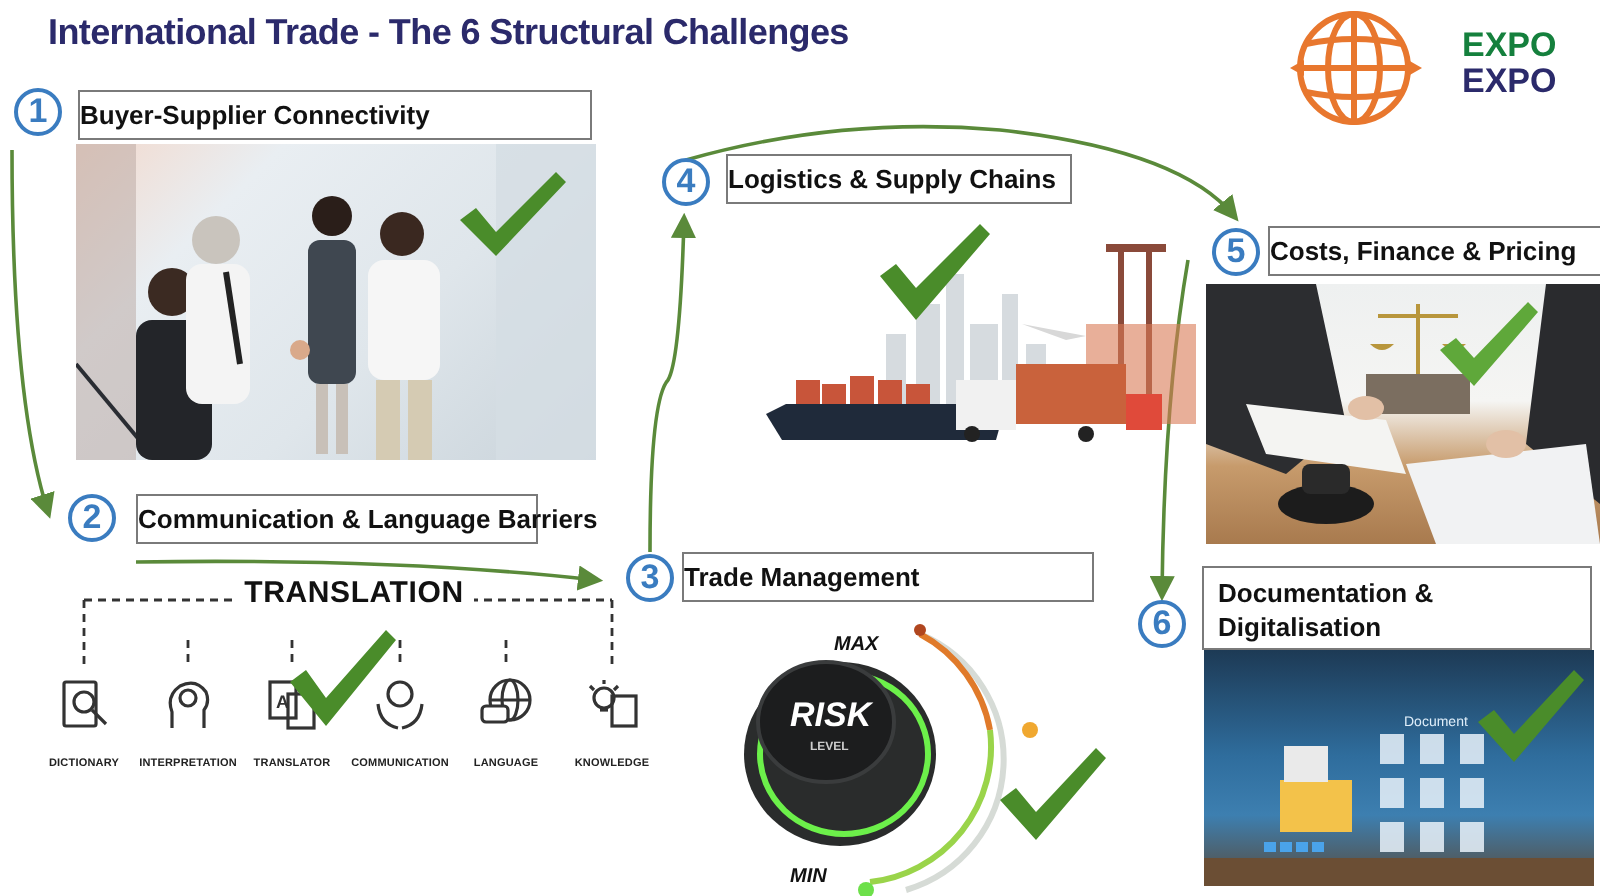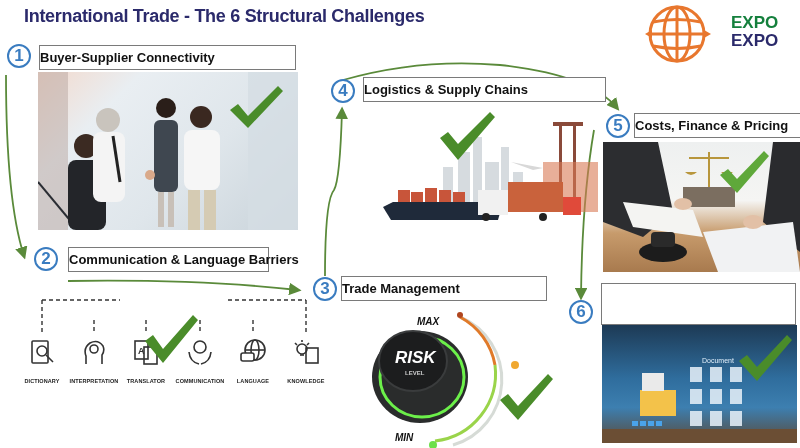--- a/index.html
+++ b/index.html
@@ -130,20 +130,21 @@
       <line x1="20" y1="12" x2="98" y2="12"></line>
       <line x1="206" y1="12" x2="284" y2="12"></line>
       <line x1="20" y1="12" x2="20" y2="45"></line>
       <line x1="72" y1="32" x2="72" y2="45"></line>
       <line x1="124" y1="32" x2="124" y2="45"></line>
       <line x1="178" y1="32" x2="178" y2="45"></line>
       <line x1="231" y1="32" x2="231" y2="45"></line>
       <line x1="284" y1="12" x2="284" y2="45"></line>
     </g>
   </svg>
+  <div class="trans-title"><span>TRANSLATION</span></div>
 
   <div class="trans-item" style="left:-10px;">
     <svg class="ico" viewBox="0 0 28 28">
       <g fill="none" stroke="#333" stroke-width="1.6">
           <rect x="4" y="3" width="16" height="22" rx="1"></rect>
           <circle cx="14" cy="13" r="5"></circle>
           <line x1="18" y1="17" x2="25" y2="24"></line>
         </g>
     </svg>
     <div class="cap">DICTIONARY</div>
@@ -223,21 +224,21 @@
     <text x="40" y="70" font-family="Liberation Sans, sans-serif" font-weight="bold" font-size="6" fill="#ccc">LEVEL</text>
     <text x="52" y="20" font-family="Liberation Sans, sans-serif" font-weight="bold" font-style="italic" font-size="10" fill="#111">MAX</text>
     <text x="30" y="136" font-family="Liberation Sans, sans-serif" font-weight="bold" font-style="italic" font-size="10" fill="#111">MIN</text>
   </svg>
 </div>
 <svg class="check" style="left:498px;top:372px;" width="56" height="50" viewBox="0 0 56 50">
   <path d="M2 28 L10 22 L20 34 L50 2 L55 7 L20 48 Z" fill="#4a8c2a"></path>
 </svg>
 
 <div class="num" style="left:331px;top:79px;">4</div>
-<div class="label" style="left:363px;top:77px;width:243px;height:25px;line-height:23px;">Logistics &amp; Supply Chains</div>
+<div class="label" style="left:363px;top:77px;width:173px;height:25px;line-height:23px;">Logistics &amp; Supply Chains</div>
 <div class="photo" style="left:383px;top:112px;width:215px;height:115px;">
   <svg width="215" height="115" viewBox="0 0 215 115">
     <g fill="#c6ccd2" opacity="0.7">
       <rect x="60" y="55" width="10" height="35"></rect>
         <rect x="75" y="40" width="12" height="50"></rect>
       <rect x="90" y="25" width="9" height="65"></rect>
         <rect x="102" y="50" width="14" height="40"></rect>
       <rect x="118" y="35" width="8" height="55"></rect>
         <rect x="130" y="60" width="10" height="30"></rect>
     </g>
@@ -285,20 +286,22 @@
     <ellipse cx="80" cy="62" rx="9" ry="6" fill="#e2c0a6"></ellipse>
     <ellipse cx="150" cy="80" rx="10" ry="7" fill="#e2c0a6"></ellipse>
   </svg>
 </div>
 <svg class="check" style="left:718px;top:149px;" width="52" height="46" viewBox="0 0 52 46">
   <path d="M2 26 L10 20 L19 30 L46 2 L51 7 L19 44 Z" fill="#5fa83a"></path>
 </svg>
 
 <div class="num" style="left:569px;top:300px;">6</div>
 <div class="label" style="left:601px;top:283px;width:195px;height:42px;text-align:left;padding:4px 0 0 7px;line-height:17px;font-size:13px;">
+  <div>Documentation &amp;</div>
+  <div>Digitalisation</div>
 </div>
 <div class="photo" style="left:602px;top:325px;width:195px;height:118px;background:linear-gradient(180deg,#1d3a55 0%,#2f6d9d 45%,#3d7fb0 70%,#5a4a3a 100%);">
   <svg width="195" height="118" viewBox="0 0 195 118">
     <text x="100" y="38" font-family="Liberation Sans, sans-serif" font-size="7" fill="#dfeefa">Document</text>
     <g fill="#e9f2fa" opacity="0.85">
       <rect x="88" y="42" width="12" height="15"></rect>
         <rect x="108" y="42" width="12" height="15"></rect>
         <rect x="128" y="42" width="12" height="15"></rect>
       <rect x="88" y="64" width="12" height="15"></rect>
         <rect x="108" y="64" width="12" height="15"></rect>

